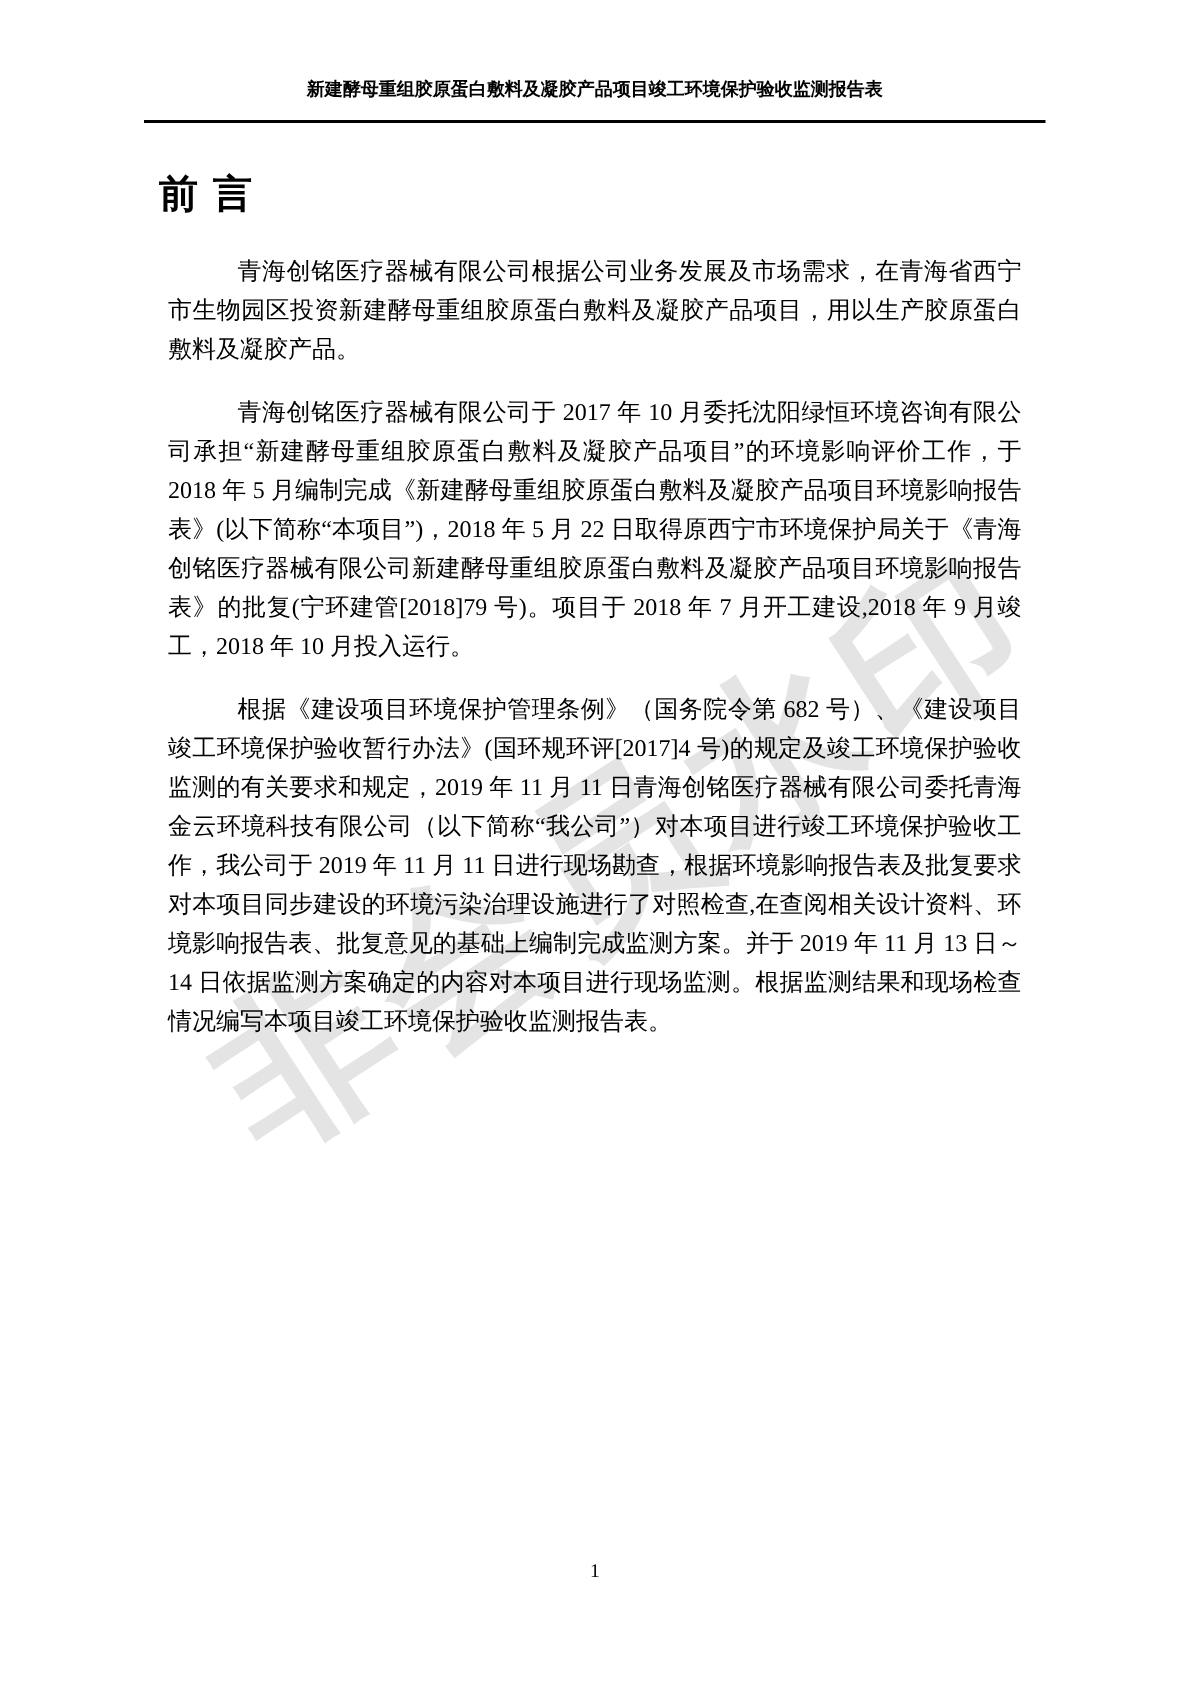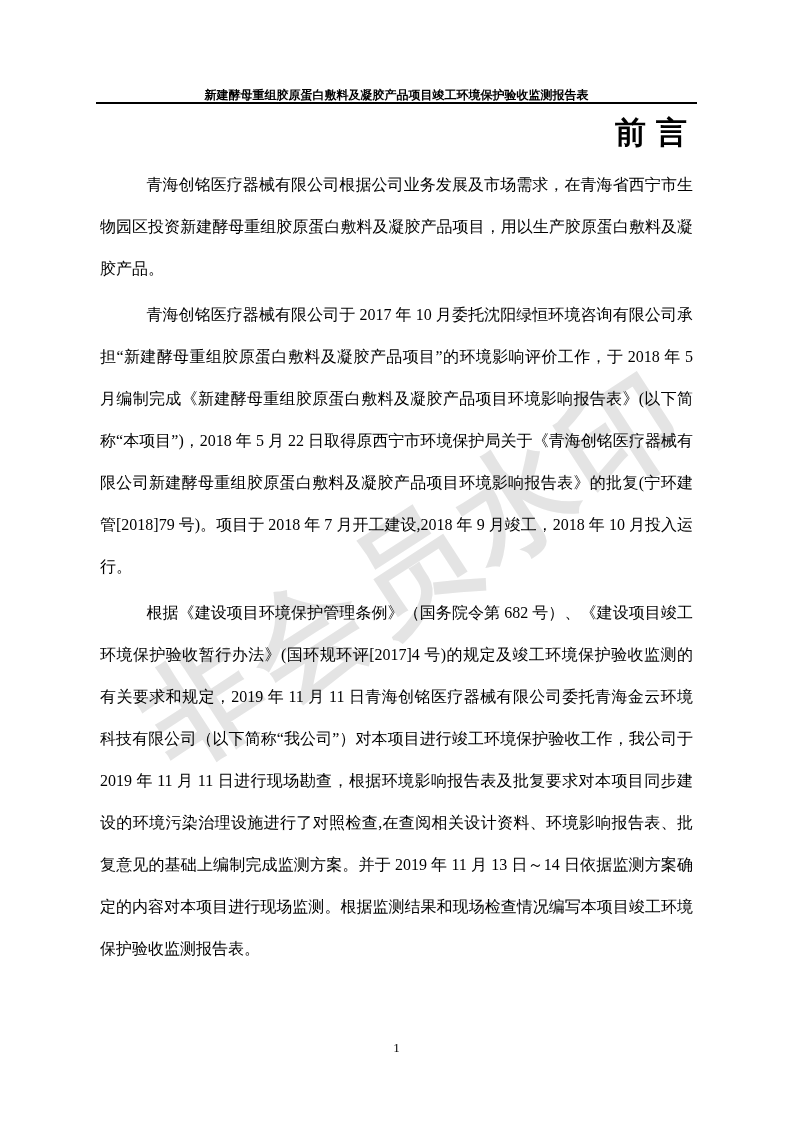--- a/index.html
+++ b/index.html
@@ -37,46 +37,45 @@
   .page-header {
     position: absolute;
     top: 52px;
     left: 96px;
     width: 601px;
     text-align: center;
     font-family: "Liberation Sans", "DejaVu Sans", sans-serif;
     font-size: 12px;
     font-weight: bold;
     line-height: 14px;
-    padding-bottom: 0;
+    padding-bottom: 14px;
     border-bottom: 2px solid #000000;
     z-index: 2;
-    margin-top: 36px;
   }
   .content {
     position: absolute;
     top: 102px;
     left: 96px;
     width: 601px;
     z-index: 1;
   }
   .doc-title {
     margin: 0;
     padding: 10px 0 6px 0;
-    text-align: right;
+    text-align: left;
     font-family: "Liberation Sans", "DejaVu Sans", sans-serif;
-    font-size: 31px;
+    font-size: 26px;
     font-weight: bold;
     letter-spacing: 10px;
     text-indent: 10px; 
   }
   .para {
-    margin: 4px;
+    margin: 16px;
     font-size: 16px;
-    line-height: 42px;
+    line-height: 26px;
     text-align: justify;
     text-indent: 2.9em;
   }
   .page-footer {
     position: absolute;
     bottom: 66px;
     left: 0;
     width: 100%;
     text-align: center;
     z-index: 2;

